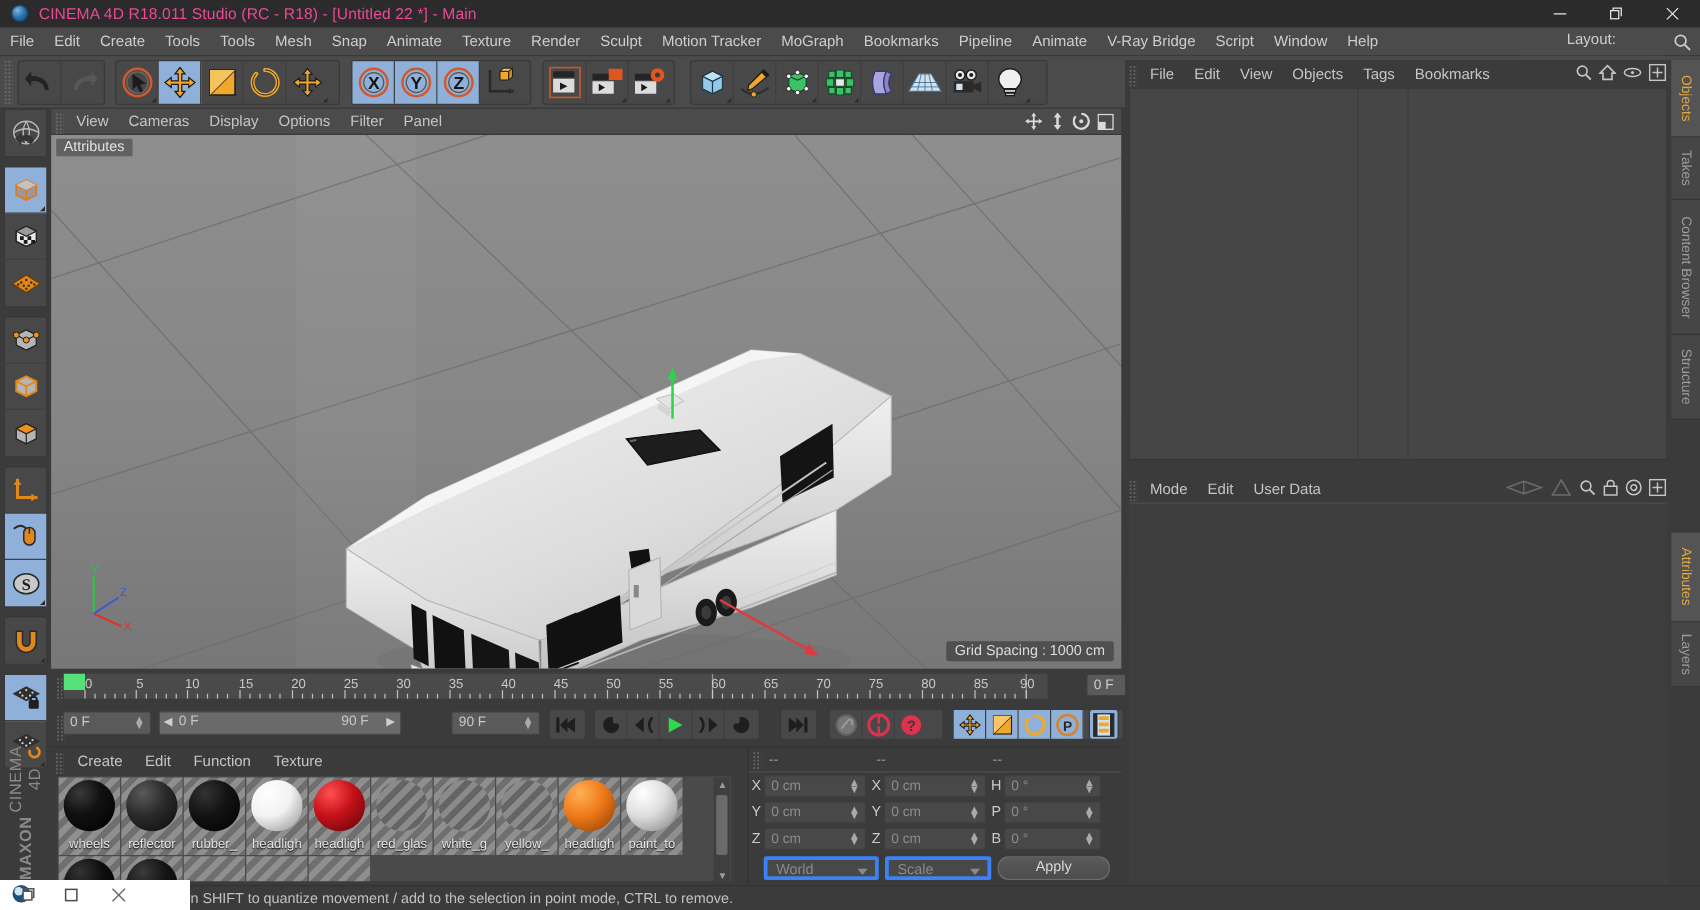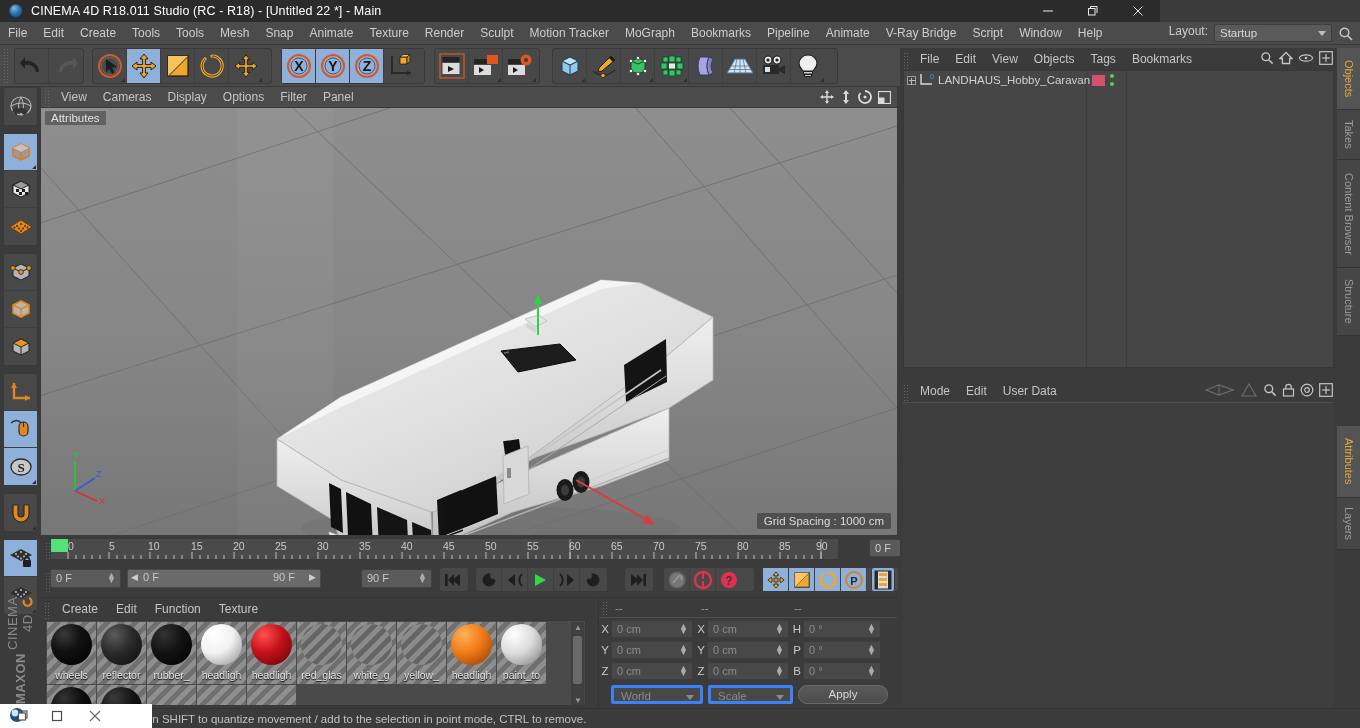--- a/index.html
+++ b/index.html
@@ -10,22 +10,22 @@
     background: #3b3b3b;
     font-family: "Liberation Sans", sans-serif;
     font-size: 12px;
     color: #c8c8c8;
     -webkit-font-smoothing: antialiased;
   }
   #app { position: relative; width: 1360px; height: 728px; }
 
   
   .titlebar {
-    position: absolute; left:0; top:0; width:1160px; height:22px;
-    background: #2b2b2b; color:#ffffff;
+    position: absolute; left:0; top:0; width:1360px; height:22px;
+    background: #2b2b2b; color:#ec4899;
     display:flex; align-items:center;
   }
   .titlebar .c4d-logo {
     width:14px;height:14px;border-radius:50%;
     margin-left:9px; margin-right:8px;
     background: radial-gradient(circle at 35% 30%, #7ab8e8 0%, #2a6fa8 45%, #13395c 100%);
     box-shadow: inset 0 0 2px #000;
     flex:none;
   }
   .titlebar .ttl { font-size:12.5px; letter-spacing:.1px; }
@@ -37,21 +37,21 @@
 
   
   .menubar {
     position:absolute; left:0; top:22px; width:1360px; height:23px;
     background:#4b4b4b; display:flex; align-items:center;
     border-bottom:1px solid #3a3a3a;
   }
   .menubar .mi {
     padding:0 8px; height:23px; line-height:23px; color:#cdcdcd; font-size:12px; white-space:nowrap;
   }
-  .layoutbox { position:absolute; right:28px; top:2px; display:flex; gap:6px; }
+  .layoutbox { position:absolute; right:28px; top:2px; display:flex; align-items:center; gap:6px;flex-direction:column; }
   .layoutbox .lbl { color:#cdcdcd; font-size:12px; }
   .layout-select {
     width:118px;height:18px; background:#5a5a5a; border:1px solid #3e3e3e;
     border-radius:2px; position:relative; color:#d8d8d8; font-size:11.5px;
     padding-left:5px; line-height:16px;
   }
   .layout-select .car {
     position:absolute; right:5px; top:6px;
     border-left:4px solid transparent;border-right:4px solid transparent;border-top:5px solid #bdbdbd;
   }
@@ -1274,31 +1274,20 @@
               <line x1="3" y1="7" x2="11" y2="7" stroke="#c5c5c5" stroke-width="1.2"></line>
             </svg>
           </span>
       </div>
     </div>
 
     <div class="obj-list">
       <div class="obj-col-a"></div>
       <div class="obj-col-b"></div>
 
-      <div class="obj-row" style="position:relative;z-index:2">
-        <span class="plusbox"></span>
-        <svg width="16" height="14" viewBox="0 0 16 14" style="margin-right:3px;flex:none">
-          <path d="M2 1 L2 11 L13 11" fill="none" stroke="#d8d8d8" stroke-width="1.4"></path>
-          <text x="11" y="6" font-size="7" fill="#4a9ad4" font-family="Liberation Sans, sans-serif">0</text>
-        </svg>
-        <span>LANDHAUS_Hobby_Caravan</span>
-        <span style="position:absolute;left:188px;top:4px;width:13px;height:11px;background:#d6506b;"></span>
-        <span style="position:absolute;left:206px;top:3px;width:4px;height:4px;border-radius:50%;background:#5ad05a;"></span>
-        <span style="position:absolute;left:206px;top:11px;width:4px;height:4px;border-radius:50%;background:#5ad05a;"></span>
-      </div>
     </div>
   </div>
 
   <div class="attrmgr">
     <div class="panel-head">
       <span class="grip" style="height:17px;margin-top:2px"></span>
       <div class="mi">Mode</div>
       <div class="mi">Edit</div>
       <div class="mi">User Data</div>
       <div class="panel-icons">

